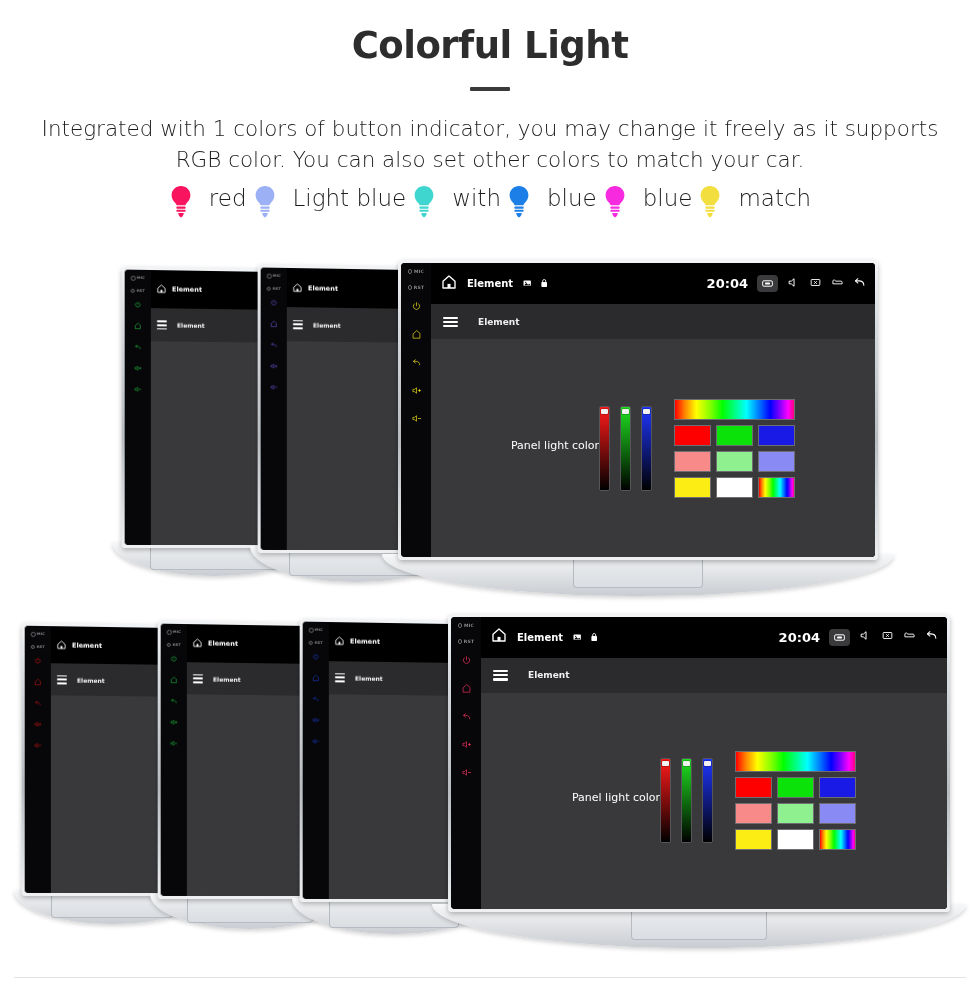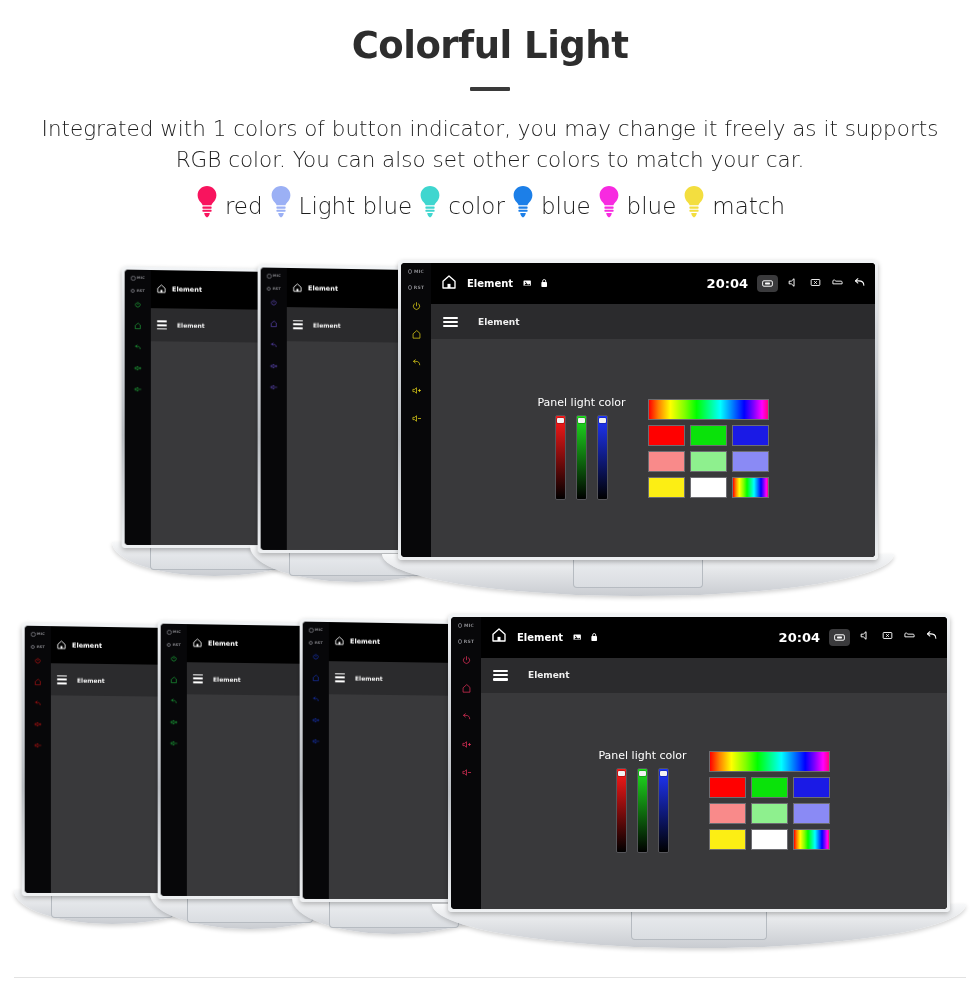--- a/index.html
+++ b/index.html
@@ -40,21 +40,21 @@
 
   
   .legend {
     display: flex;
     align-items: center;
     justify-content: center;
     gap: 6px;
     margin-top: 10px;
     padding: 0 26px;
   }
-  .legend-item { display: flex; align-items: flex-end; gap: 6px; }
+  .legend-item { display: flex; align-items: flex-start; gap: 16px; }
   .legend-label {
     font-size: 23px;
     color: #1c1c1c;
     font-family: "DejaVu Sans", sans-serif;
     font-weight: 300;
     white-space: nowrap;
   }
   .bulb { width: 24px; height: 34px; display: block; flex: none; }
 
   
@@ -146,21 +146,21 @@
   .unit.large .hamburger span { width:15px; height:2.2px; }
 
   .content { flex: 1; background: #39393b; position: relative; }
   .content.plain { background: #39393b; }
 
   
   .plc-wrap {
     position:absolute; left: 0; top: 0; right:0; bottom:0;
     display:flex; align-items:center; justify-content:center; gap: 22px;
   }
-  .plc-left { display:flex; flex-direction:column; align-items:center; }
+  .plc-left { display:flex; flex-direction:row; align-items:center; }
   .plc-label {
     color:#fff; font-size:11px; font-family:"DejaVu Sans",sans-serif;
     margin-bottom: 6px; white-space:nowrap;
   }
   .sliders { display:flex; gap:10px; }
   .slider {
     width: 11px; height: 85px;
     border: 1px solid #55555a;
     border-radius: 2px;
     position: relative;
@@ -231,21 +231,21 @@
       </div>
       <div class="legend-item">
         <span>
           <svg class="bulb" viewBox="0 0 24 34" width="24" height="34" aria-hidden="true">
             <path fill="#3fd6cf" d="M12 1C6.7 1 2.6 5.1 2.6 10.2c0 3.3 1.7 5.6 3.3 7.4 .9 1 1.5 1.8 1.7 2.7h8.8c.2-.9 .8-1.7 1.7-2.7 1.6-1.8 3.3-4.1 3.3-7.4C21.4 5.1 17.3 1 12 1z"></path>
             <rect x="7.4" y="21.6" width="9.2" height="2.1" rx="0.7" fill="#3fd6cf"></rect>
             <rect x="7.4" y="24.7" width="9.2" height="2.1" rx="0.7" fill="#3fd6cf"></rect>
             <path fill="#3fd6cf" d="M9.2 27.9h5.6c-.3 2.1-1.2 3.6-2.8 4.6-1.6-1-2.5-2.5-2.8-4.6z"></path>
           </svg>
         </span>
-        <span class="legend-label">color</span>
+        <span class="legend-label">with</span>
       </div>
       <div class="legend-item">
         <span>
           <svg class="bulb" viewBox="0 0 24 34" width="24" height="34" aria-hidden="true">
             <path fill="#1c7fe8" d="M12 1C6.7 1 2.6 5.1 2.6 10.2c0 3.3 1.7 5.6 3.3 7.4 .9 1 1.5 1.8 1.7 2.7h8.8c.2-.9 .8-1.7 1.7-2.7 1.6-1.8 3.3-4.1 3.3-7.4C21.4 5.1 17.3 1 12 1z"></path>
             <rect x="7.4" y="21.6" width="9.2" height="2.1" rx="0.7" fill="#1c7fe8"></rect>
             <rect x="7.4" y="24.7" width="9.2" height="2.1" rx="0.7" fill="#1c7fe8"></rect>
             <path fill="#1c7fe8" d="M9.2 27.9h5.6c-.3 2.1-1.2 3.6-2.8 4.6-1.6-1-2.5-2.5-2.8-4.6z"></path>
           </svg>
         </span>

